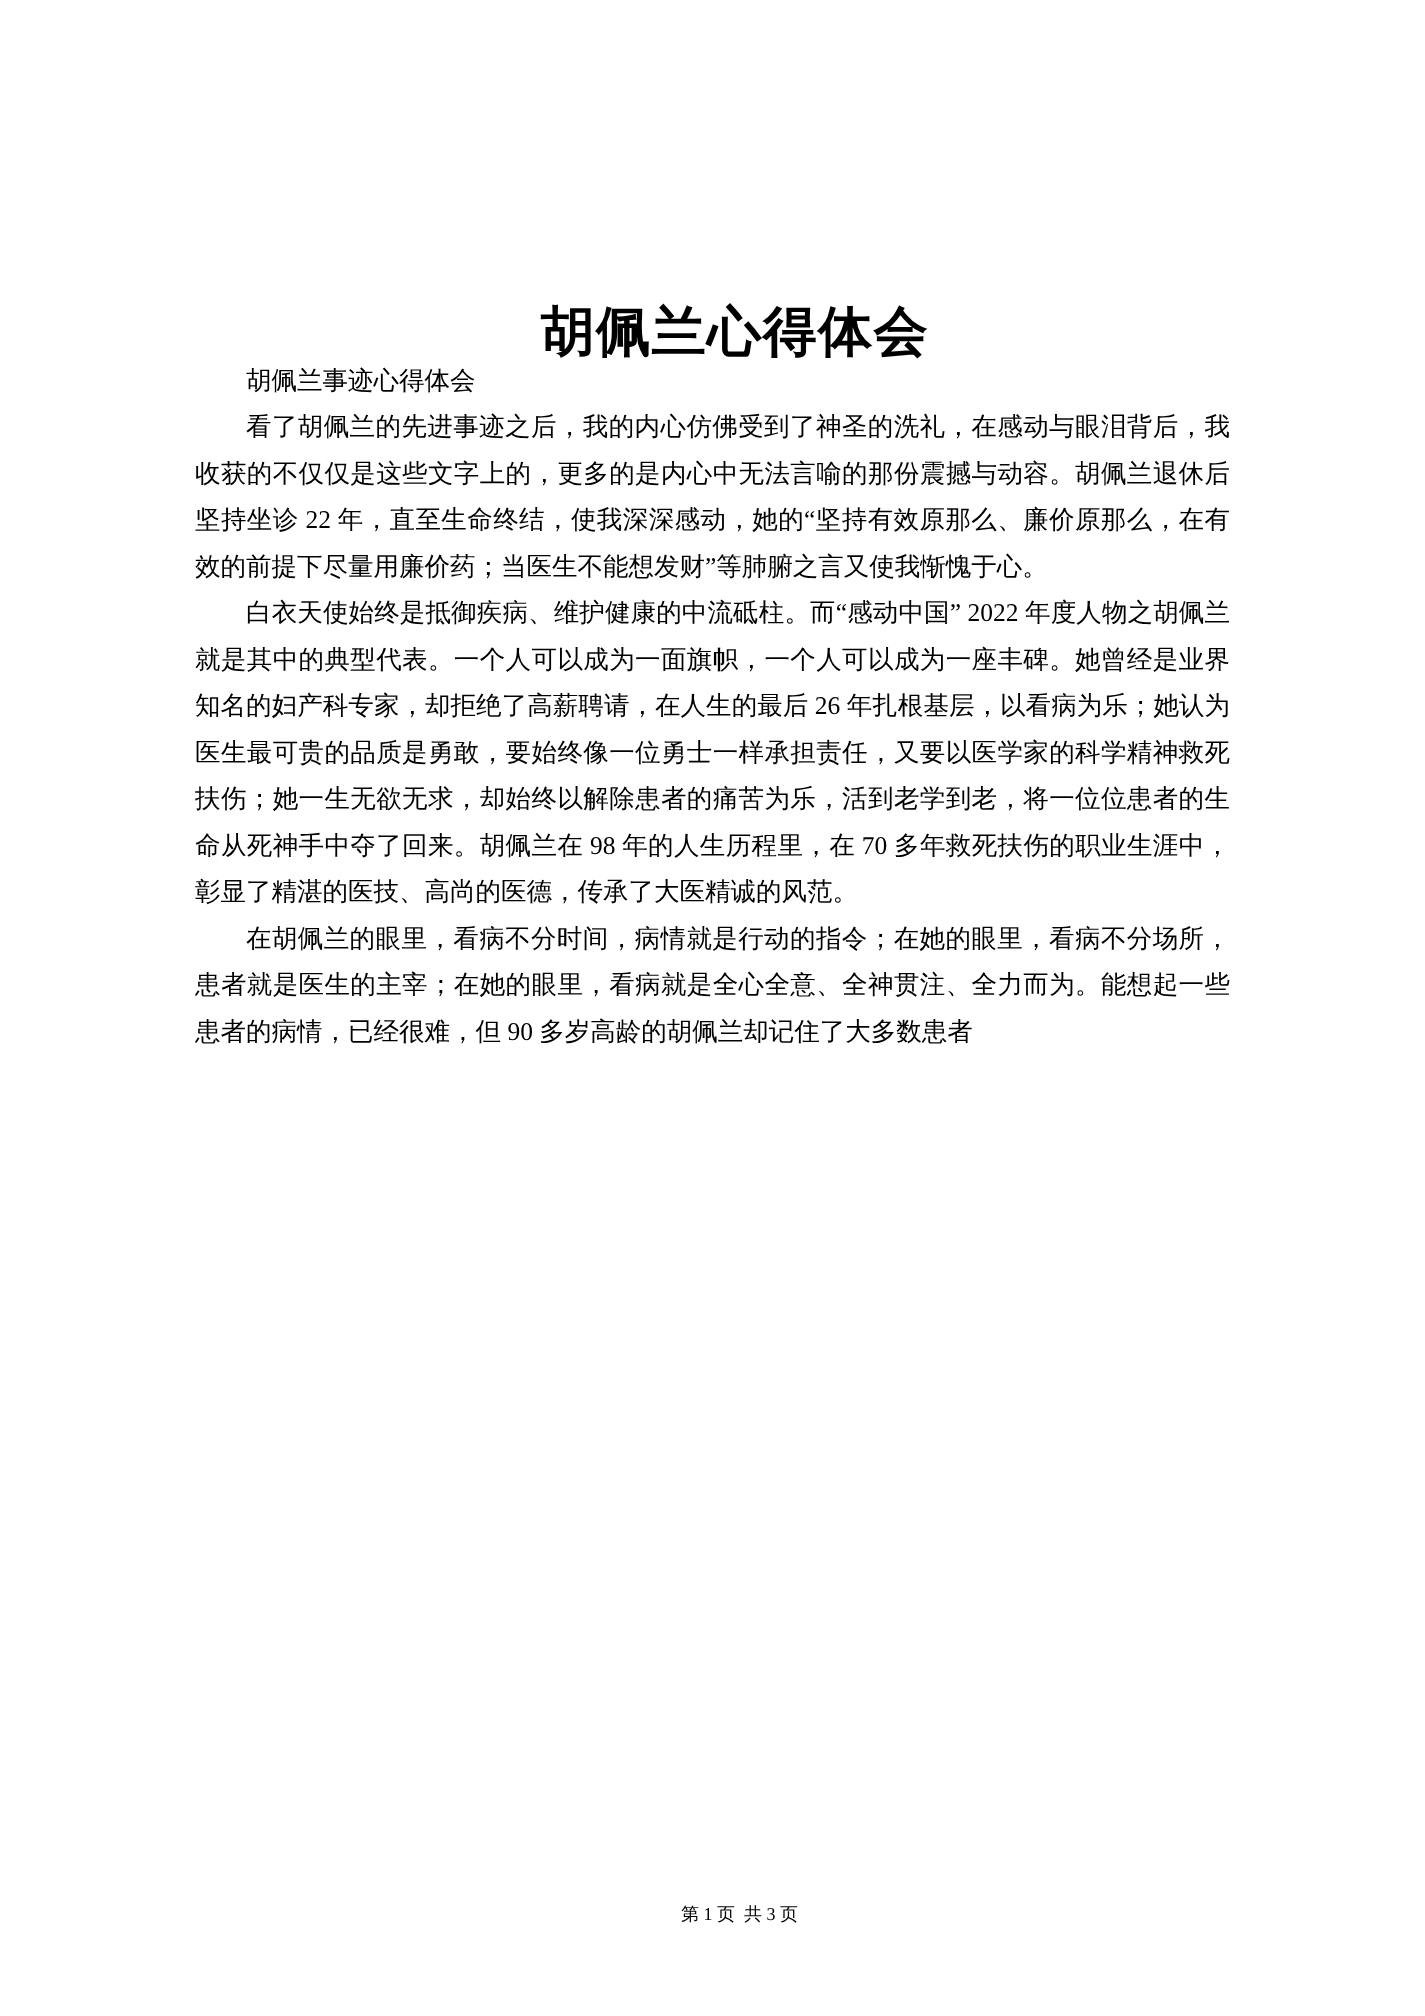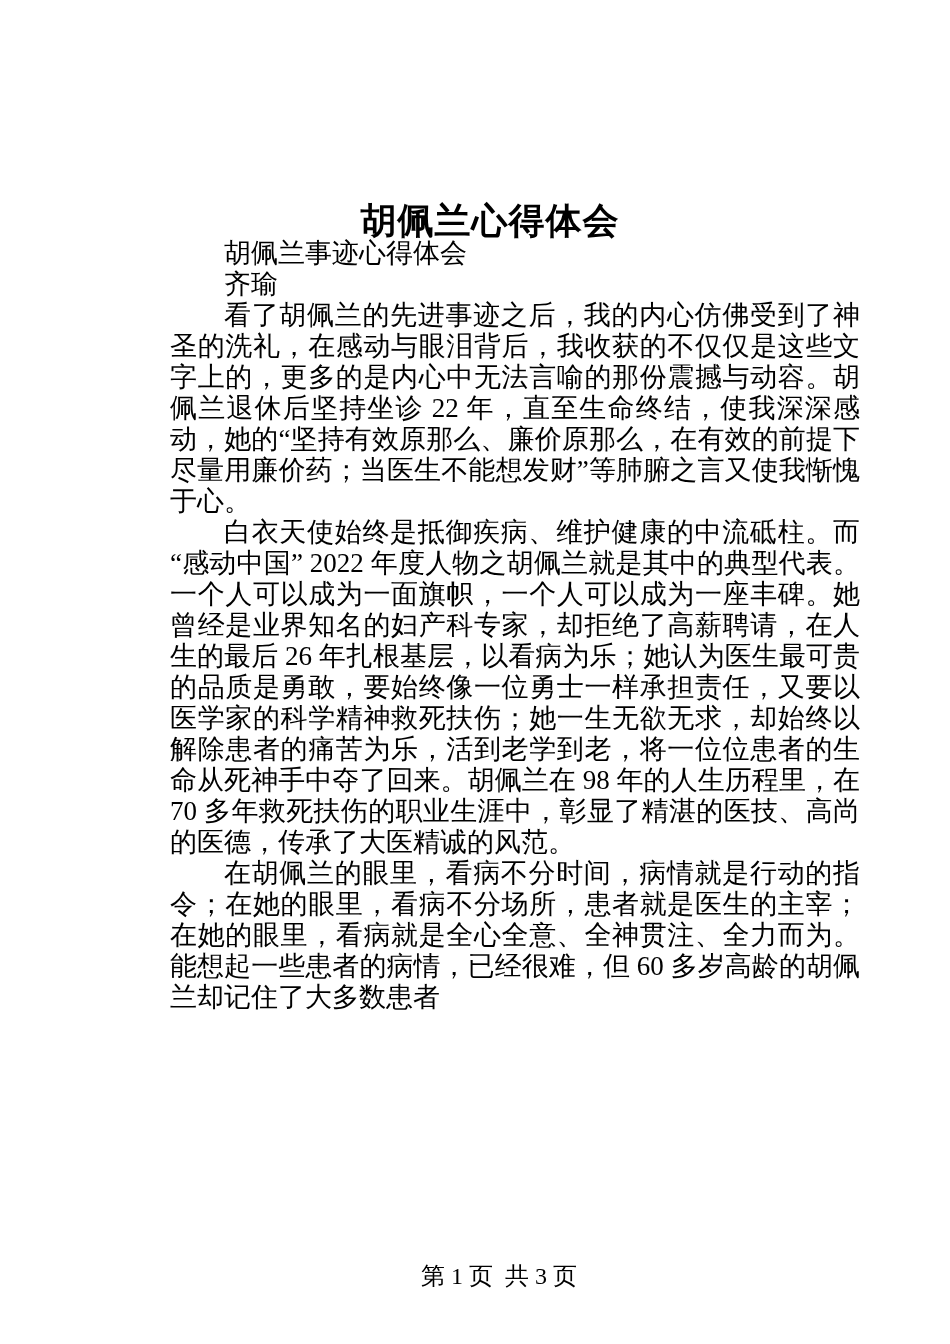--- a/index.html
+++ b/index.html
@@ -26,56 +26,54 @@
     font-size: 36px;
     line-height: 40px;
     font-weight: bold;
     letter-spacing: 1px;
   }
   .doc-body {
     position: absolute;
     top: 238px;
     left: 130px;
     width: 690px;
-    font-size: 27px;
+    font-size: 17px;
     line-height: 31px;
     text-align: justify;
     text-justify: inter-ideograph;
-    margin-left: 40px;
   }
   .doc-body p {
     margin: 0;
     padding: 0;
     text-indent: 2em;
   }
   .doc-footer {
     position: absolute;
     top: 1237px;
     left: 0;
     width: 950px;
     box-sizing: border-box;
     padding-left: 24px; 
     text-align: center;
-    font-size: 24px;
+    font-size: 12px;
     line-height: 26px;
     white-space: pre;
   }
 </style>
 </head>
 <body>
 
 <div class="page">
 
   <h1 class="doc-title">胡佩兰心得体会</h1>
 
   <div class="doc-body">
     <p>胡佩兰事迹心得体会</p>
-    <p>齐瑜</p>
     <p>看了胡佩兰的先进事迹之后，我的内心仿佛受到了神圣的洗礼，在感动与眼泪背后，我收获的不仅仅是这些文字上的，更多的是内心中无法言喻的那份震撼与动容。胡佩兰退休后坚持坐诊 22 年，直至生命终结，使我深深感动，她的“坚持有效原那么、廉价原那么，在有效的前提下尽量用廉价药；当医生不能想发财”等肺腑之言又使我惭愧于心。</p>
     <p>白衣天使始终是抵御疾病、维护健康的中流砥柱。而“感动中国” 2022 年度人物之胡佩兰就是其中的典型代表。一个人可以成为一面旗帜，一个人可以成为一座丰碑。她曾经是业界知名的妇产科专家，却拒绝了高薪聘请，在人生的最后 26 年扎根基层，以看病为乐；她认为医生最可贵的品质是勇敢，要始终像一位勇士一样承担责任，又要以医学家的科学精神救死扶伤；她一生无欲无求，却始终以解除患者的痛苦为乐，活到老学到老，将一位位患者的生命从死神手中夺了回来。胡佩兰在 98 年的人生历程里，在 70 多年救死扶伤的职业生涯中，彰显了精湛的医技、高尚的医德，传承了大医精诚的风范。</p>
-    <p>在胡佩兰的眼里，看病不分时间，病情就是行动的指令；在她的眼里，看病不分场所，患者就是医生的主宰；在她的眼里，看病就是全心全意、全神贯注、全力而为。能想起一些患者的病情，已经很难，但 60 多岁高龄的胡佩兰却记住了大多数患者</p>
+    <p>在胡佩兰的眼里，看病不分时间，病情就是行动的指令；在她的眼里，看病不分场所，患者就是医生的主宰；在她的眼里，看病就是全心全意、全神贯注、全力而为。能想起一些患者的病情，已经很难，但 90 多岁高龄的胡佩兰却记住了大多数患者</p>
   </div>
 
   <div class="doc-footer">
     <span>第 1 页  共 3 页</span>
   </div>
 
 </div>
 
 </body></html>

